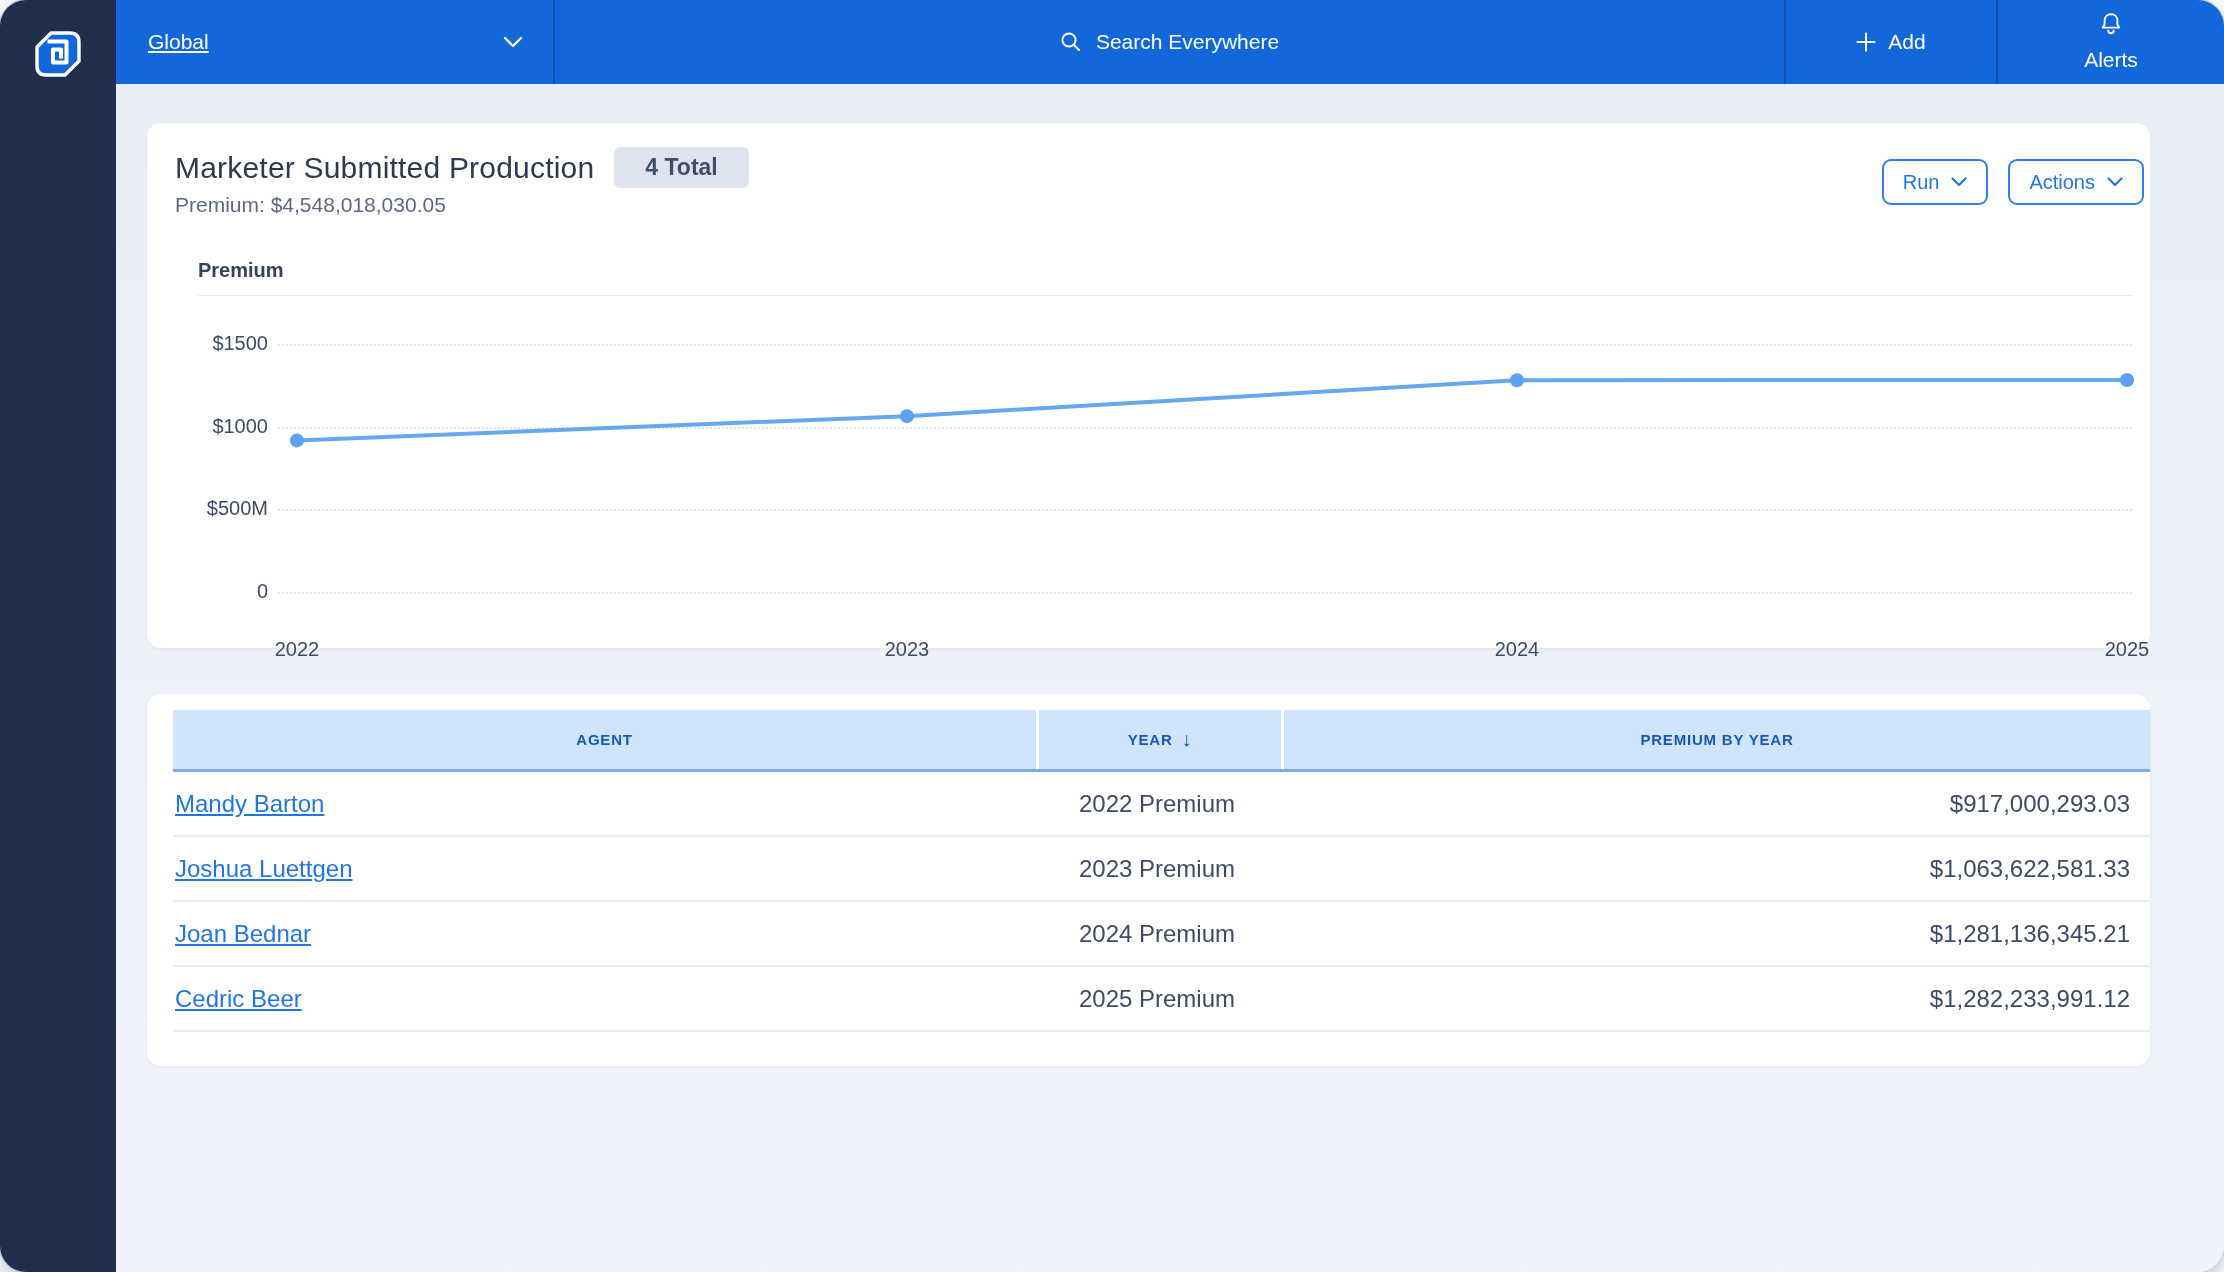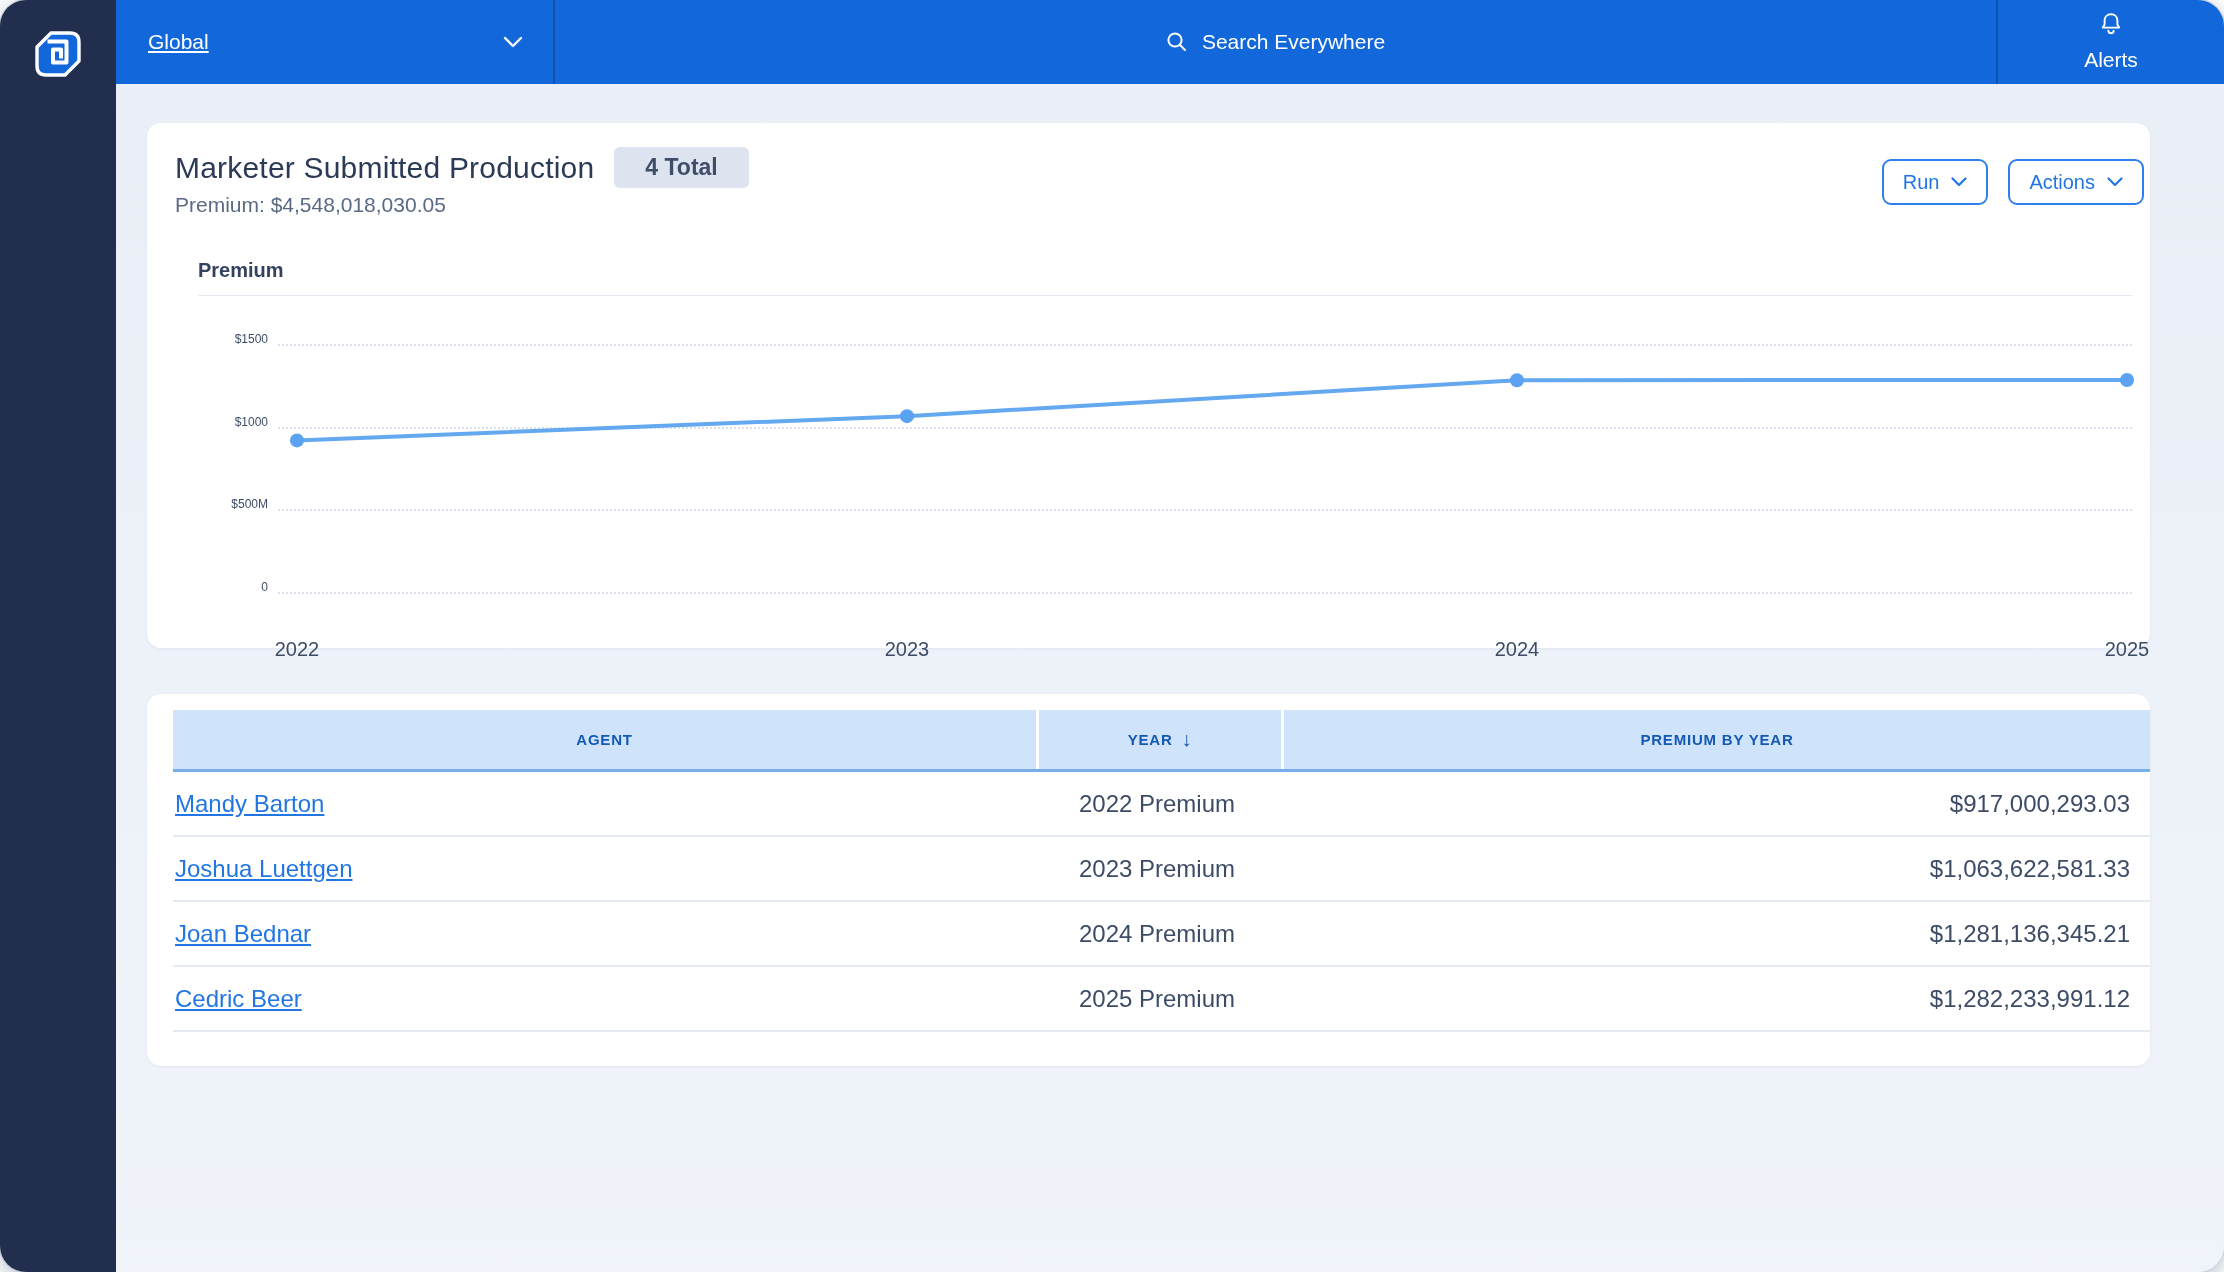--- a/index.html
+++ b/index.html
@@ -37,21 +37,21 @@
   .head-buttons { position:absolute; right:6px; top:36px; display:flex; gap:20px; }
   .btn { display:flex; align-items:center; gap:12px; height:46px; padding:9px 19px; background:#fff;
          border:2px solid #2F80ED; border-radius:9px; color:#2176E4; font-size:20px;
          font-family:"Liberation Sans",sans-serif; cursor:pointer; }
 
   
   .chart { position:absolute; left:0; top:0; width:2003px; height:525px; pointer-events:none; }
   .chart-title { position:absolute; left:51px; top:136px; font-size:20px; font-weight:600; color:#33425E; }
   .chart-toprule { position:absolute; left:51px; width:1934px; top:172px; border-top:1px solid #E7EAF2; }
   .gridline { position:absolute; left:131px; width:1854px; border-top:2px dotted #DCE1EE; }
-  .ytick { position:absolute; left:30px; width:91px; text-align:right; font-size:12px; color:#3D4C66; }
+  .ytick { position:absolute; left:30px; width:91px; text-align:right; font-size:20px; color:#3D4C66; }
   .xtick { position:absolute; top:490px; width:120px; margin-left:-60px; text-align:center;
            font-size:20px; color:#3D4C66;margin-top:25px; }
   .chart svg { position:absolute; left:0; top:0; }
 
   
   .table-wrap { position:absolute; left:26px; right:0; top:16px; }
   .thead { display:flex; gap:3px; height:62px; border-bottom:3px solid #79AFE9; }
   .th { background:#CFE4FB; color:#1559B3; font-size:15px; font-weight:bold; letter-spacing:.8px;
         display:flex; align-items:center; justify-content:center; gap:9px; cursor:pointer; }
   .th-agent { width:863px; } .th-year { width:242px; } .th-premium { flex:1; }
@@ -82,20 +82,26 @@
       <svg width="20" height="12" viewBox="0 0 20 12">
         <path d="M2 2 L10 10 L18 2" fill="none" stroke="#fff" stroke-width="2.3" stroke-linecap="round" stroke-linejoin="round"></path>
       </svg>
     </div>
     <div class="tb-section tb-search">
       <svg width="22" height="22" viewBox="0 0 22 22">
         <circle cx="9" cy="9" r="6.6" fill="none" stroke="#fff" stroke-width="2"></circle>
         <path d="M14 14 L19 19" stroke="#fff" stroke-width="2" stroke-linecap="round"></path>
       </svg>
       <span>Search Everywhere</span>
+    </div>
+    <div class="tb-section tb-add">
+      <svg width="20" height="20" viewBox="0 0 20 20">
+        <path d="M10 1.5 L10 18.5 M1.5 10 L18.5 10" stroke="#fff" stroke-width="2" stroke-linecap="round"></path>
+      </svg>
+      <span>Add</span>
     </div>
     <div class="tb-section tb-alerts">
       <svg width="22" height="24" viewBox="0 0 22 24">
         <path d="M11 2.2 C7.1 2.2 4.6 5 4.6 8.6 L4.6 12.6 L2.8 15.6 L19.2 15.6 L17.4 12.6 L17.4 8.6 C17.4 5 14.9 2.2 11 2.2 Z" fill="none" stroke="#fff" stroke-width="1.9" stroke-linejoin="round"></path>
         <path d="M8.3 18.6 a2.7 2.7 0 0 0 5.4 0" fill="none" stroke="#fff" stroke-width="1.9" stroke-linecap="round"></path>
       </svg>
       <span>Alerts</span>
     </div>
   </header>
 

